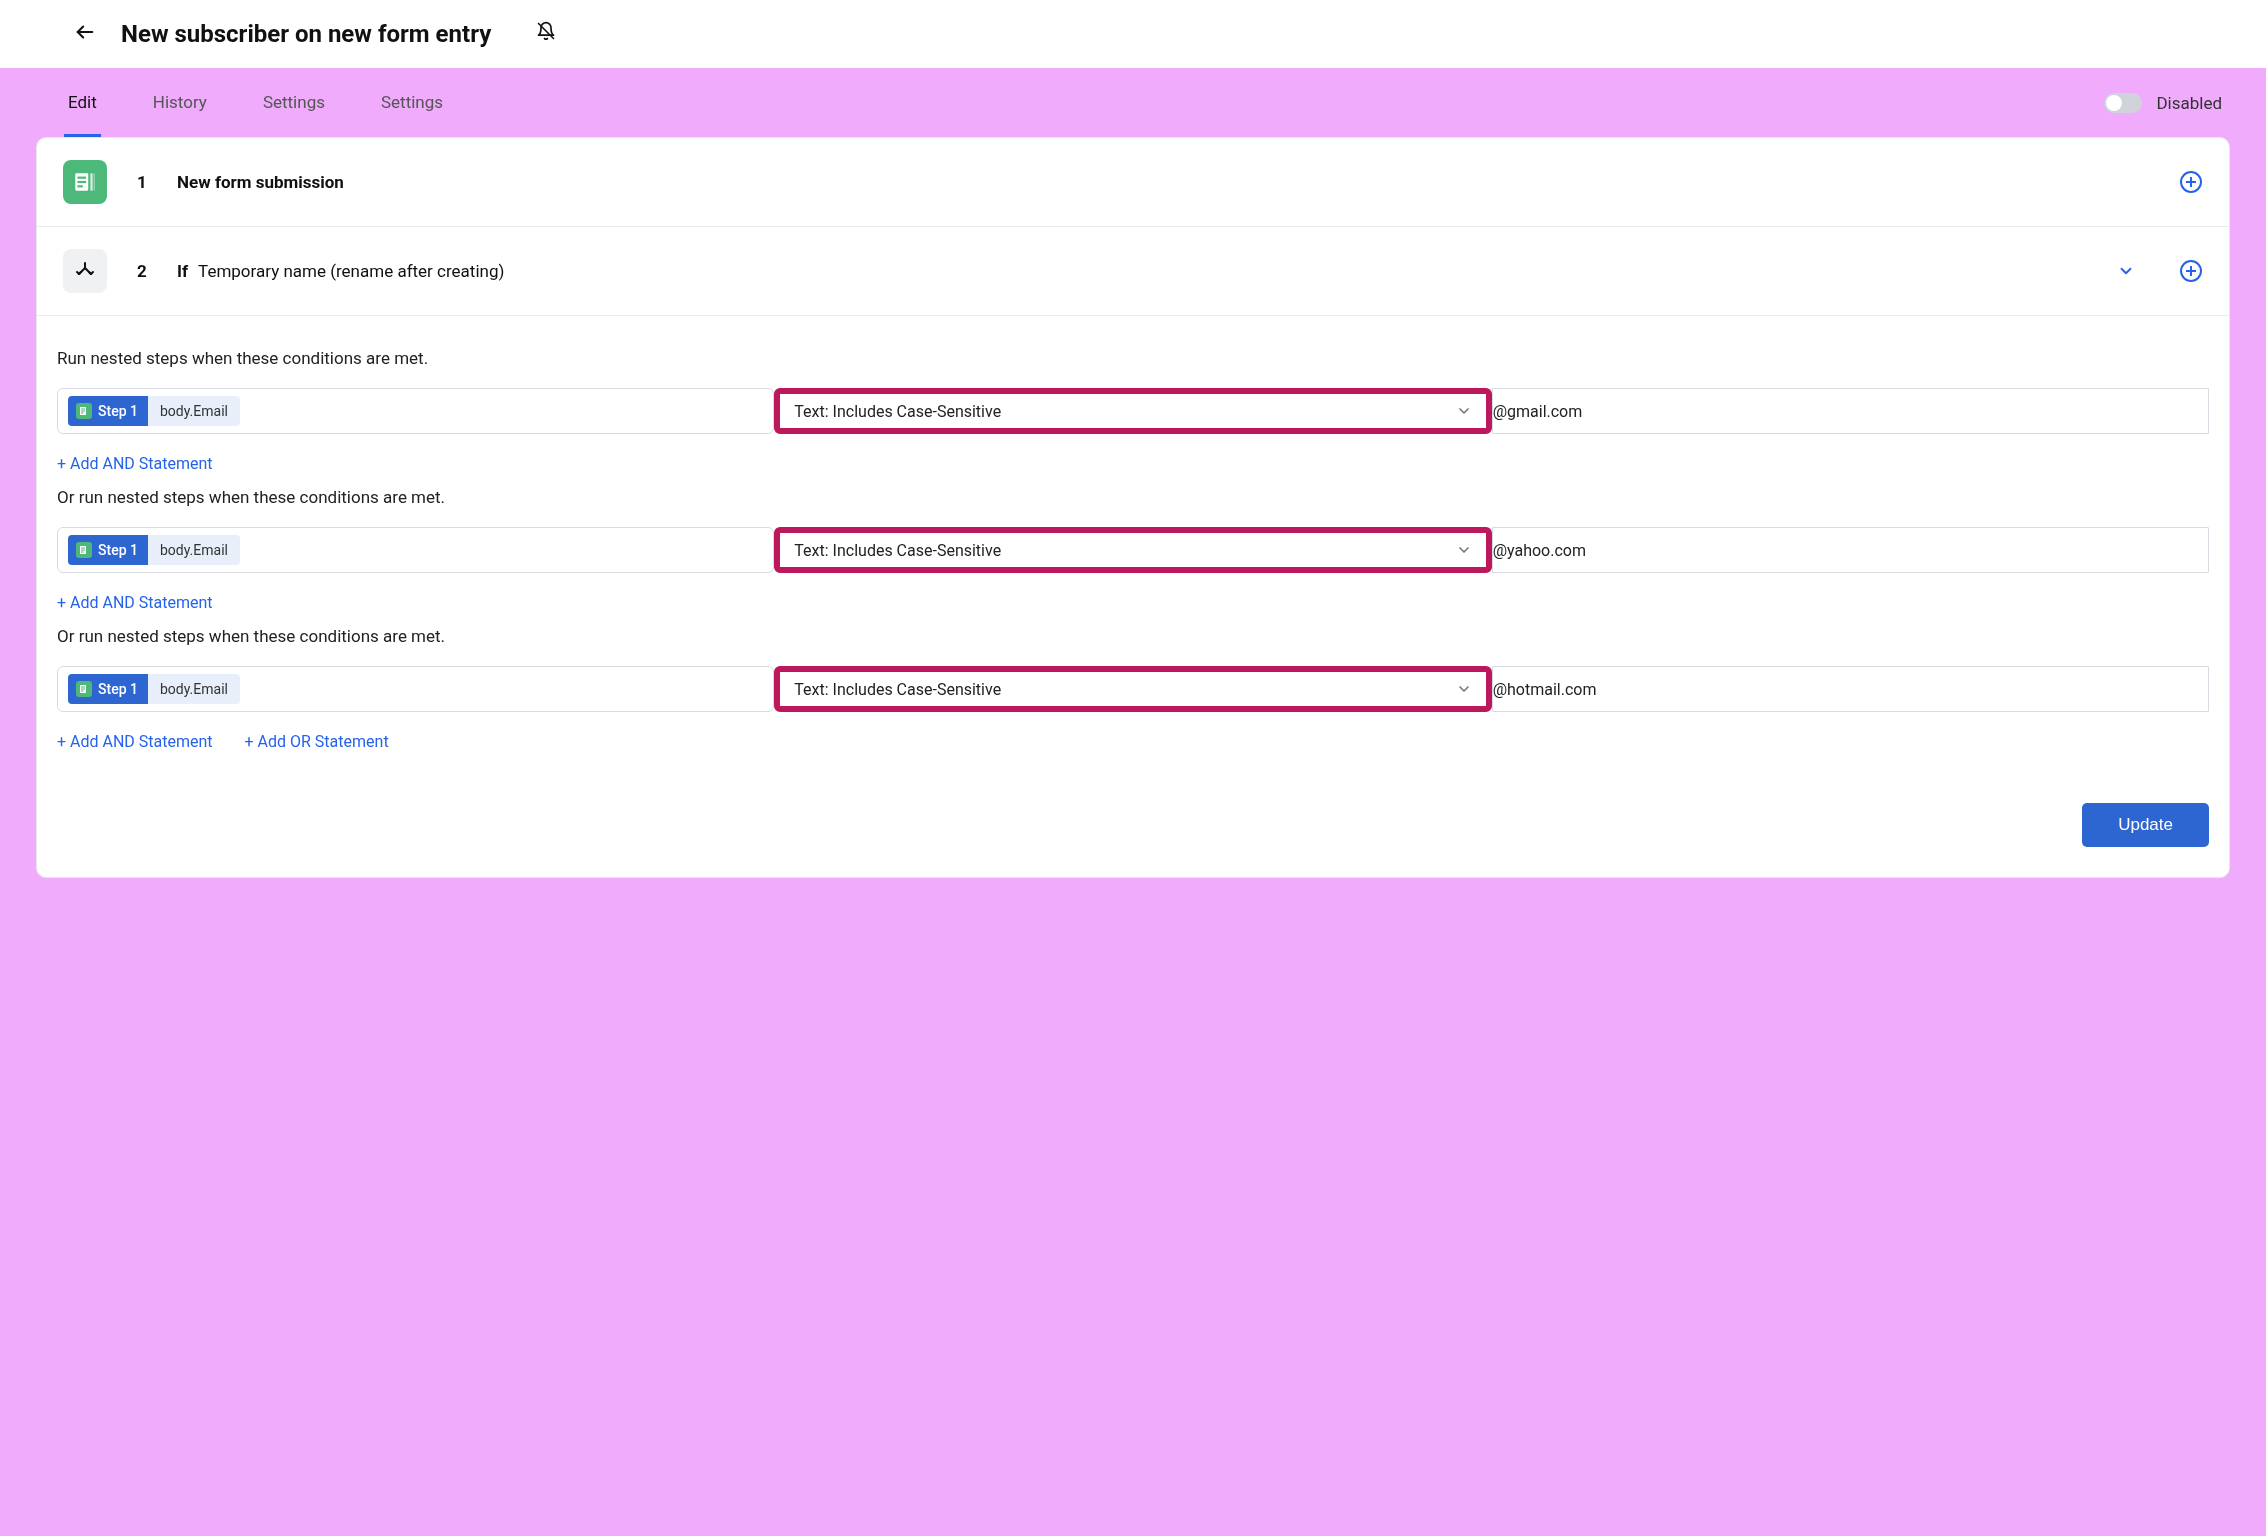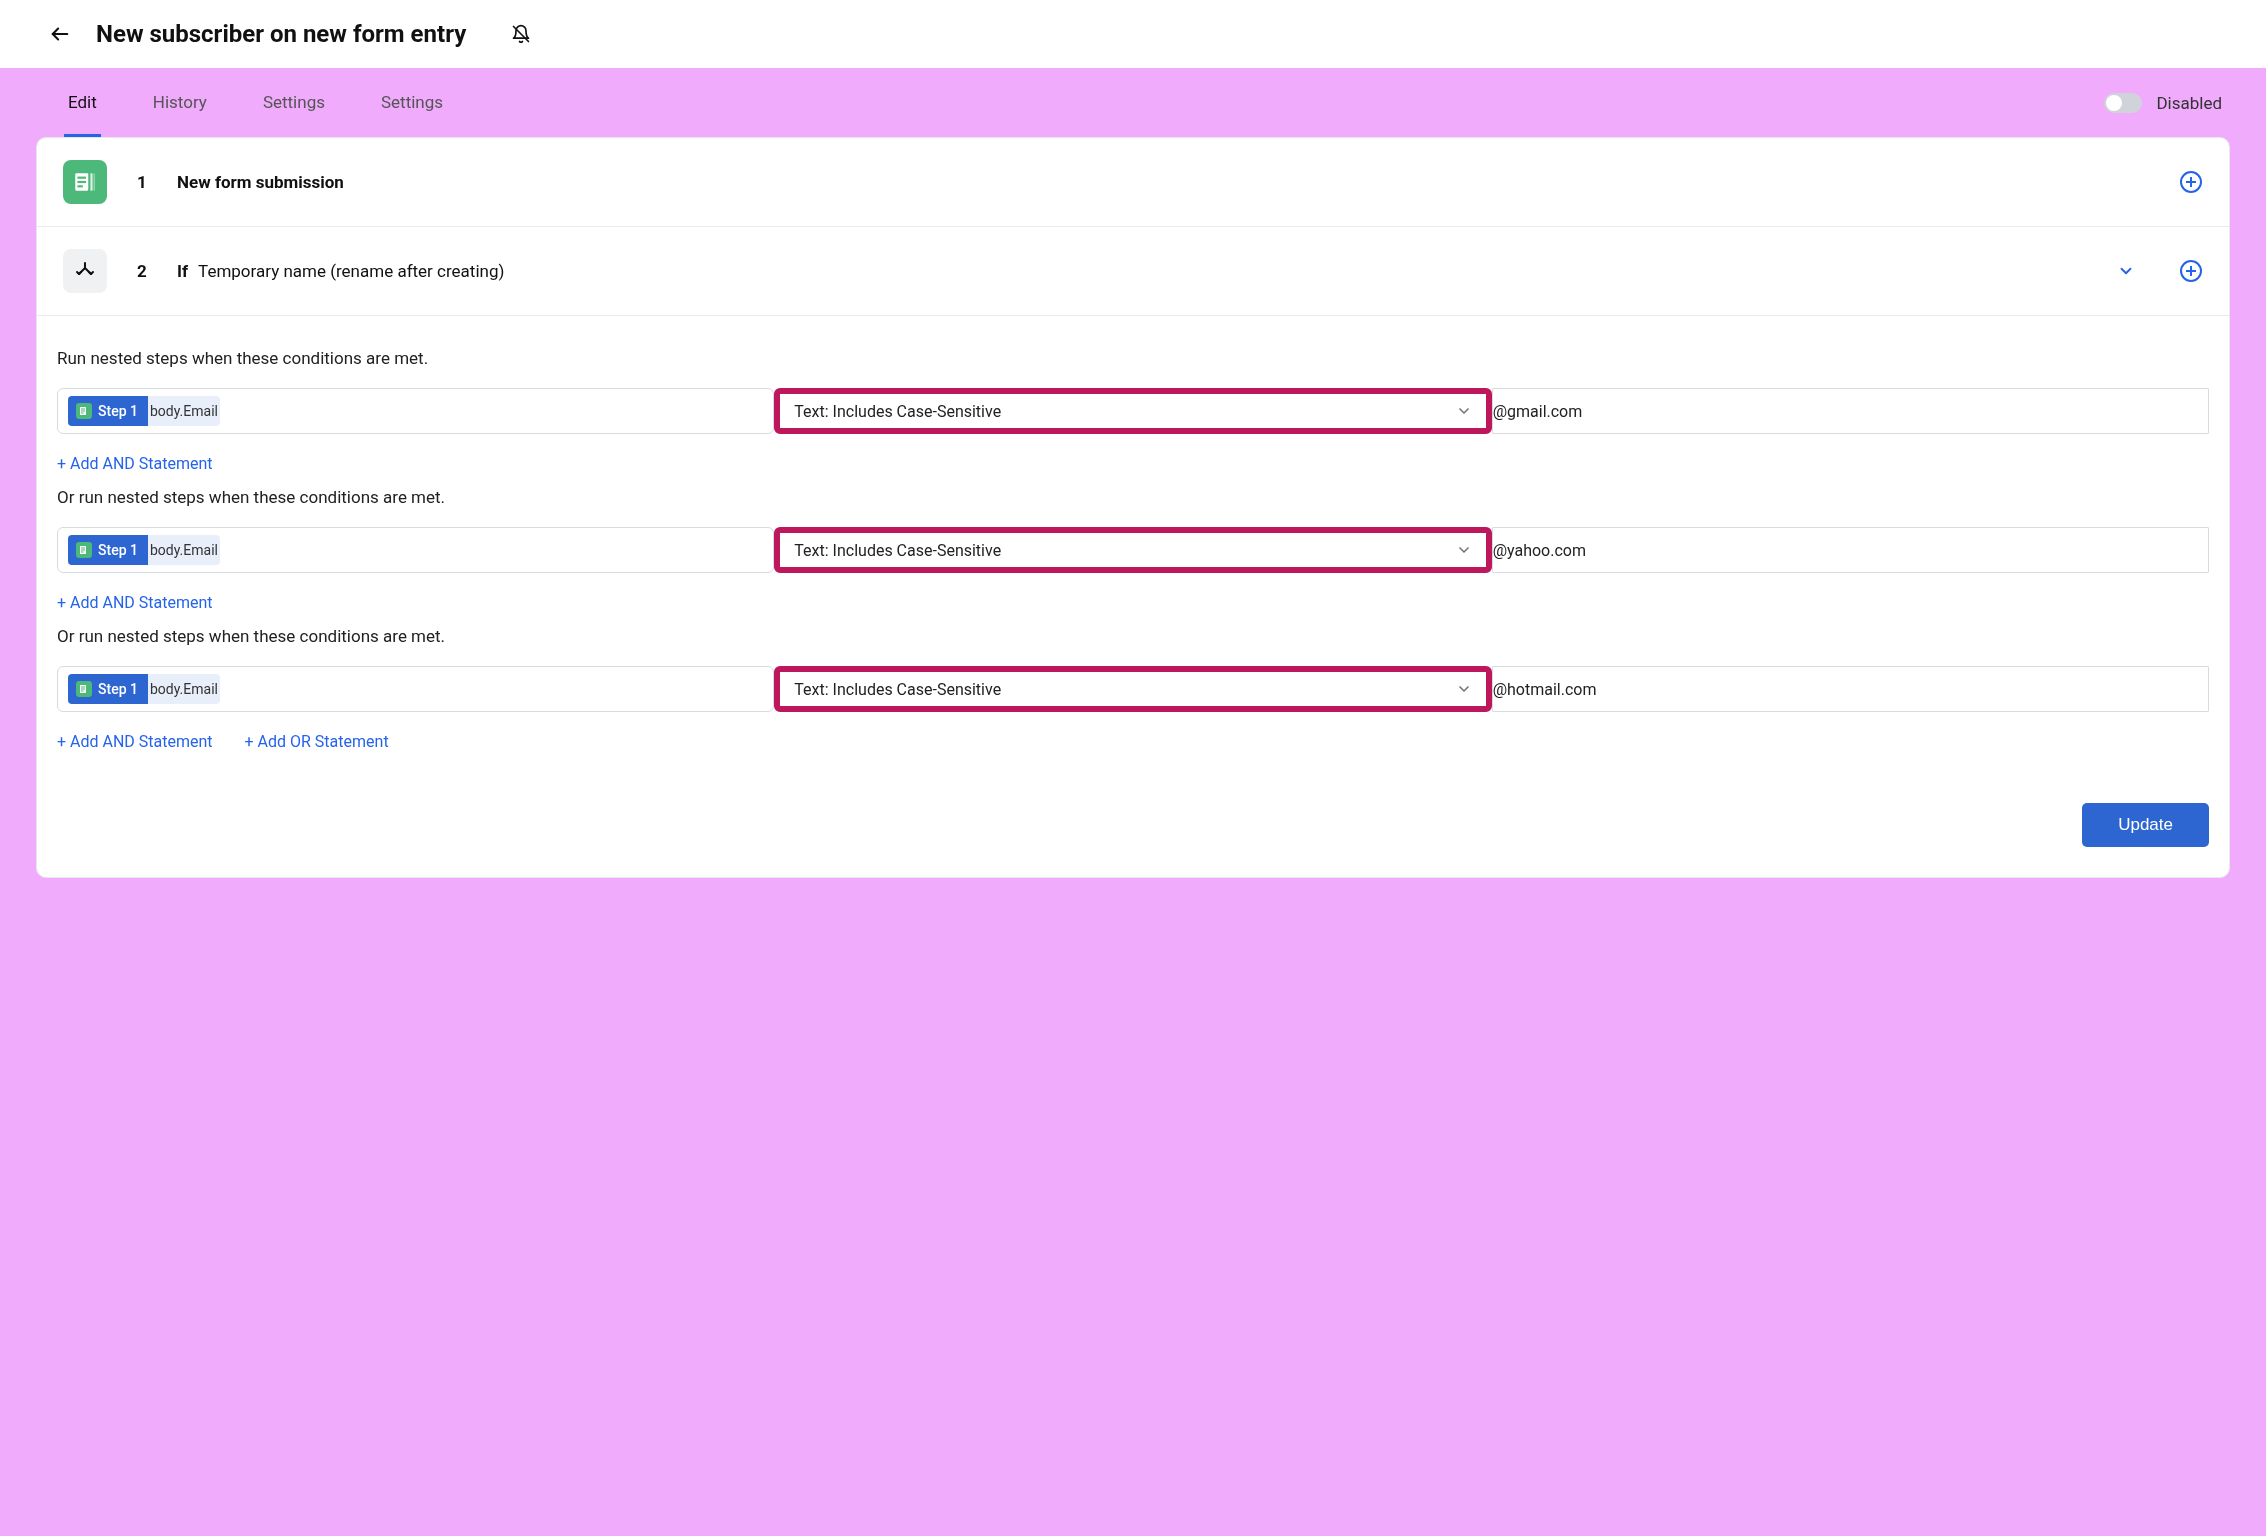--- a/index.html
+++ b/index.html
@@ -4,23 +4,23 @@
 <style>
   * { box-sizing: border-box; margin: 0; padding: 0; }
   body {
     font-family: -apple-system, BlinkMacSystemFont, "Segoe UI", Roboto, Helvetica, Arial, sans-serif;
     background: #fff;
     color: #111;
     font-size: 16px;
   }
   .header {
     display: flex;
-    align-items: center;
     padding: 20px 48px;
     gap: 24px;
+    margin-left: 25px;
   }
   .back-arrow {
     width: 24px; height: 24px;
     display: flex; align-items: center; justify-content: center;
     cursor: pointer;
   }
   .page-title {
     font-size: 24px;
     font-weight: 700;
   }
@@ -157,21 +157,21 @@
     border-radius: 3px;
     display: flex; align-items: center; justify-content: center;
   }
   .path-chip {
     background: #e8effb;
     color: #333;
     height: 30px;
     border-radius: 0 4px 4px 0;
     display: flex;
     align-items: center;
-    padding: 0 2px;
+    padding: 0 12px;
     font-size: 14px;
   }
   .select-box {
     border: 6px solid #be185d;
     border-radius: 6px;
     height: 46px;
     display: flex;
     align-items: center;
     justify-content: space-between;
     padding: 0 14px;

